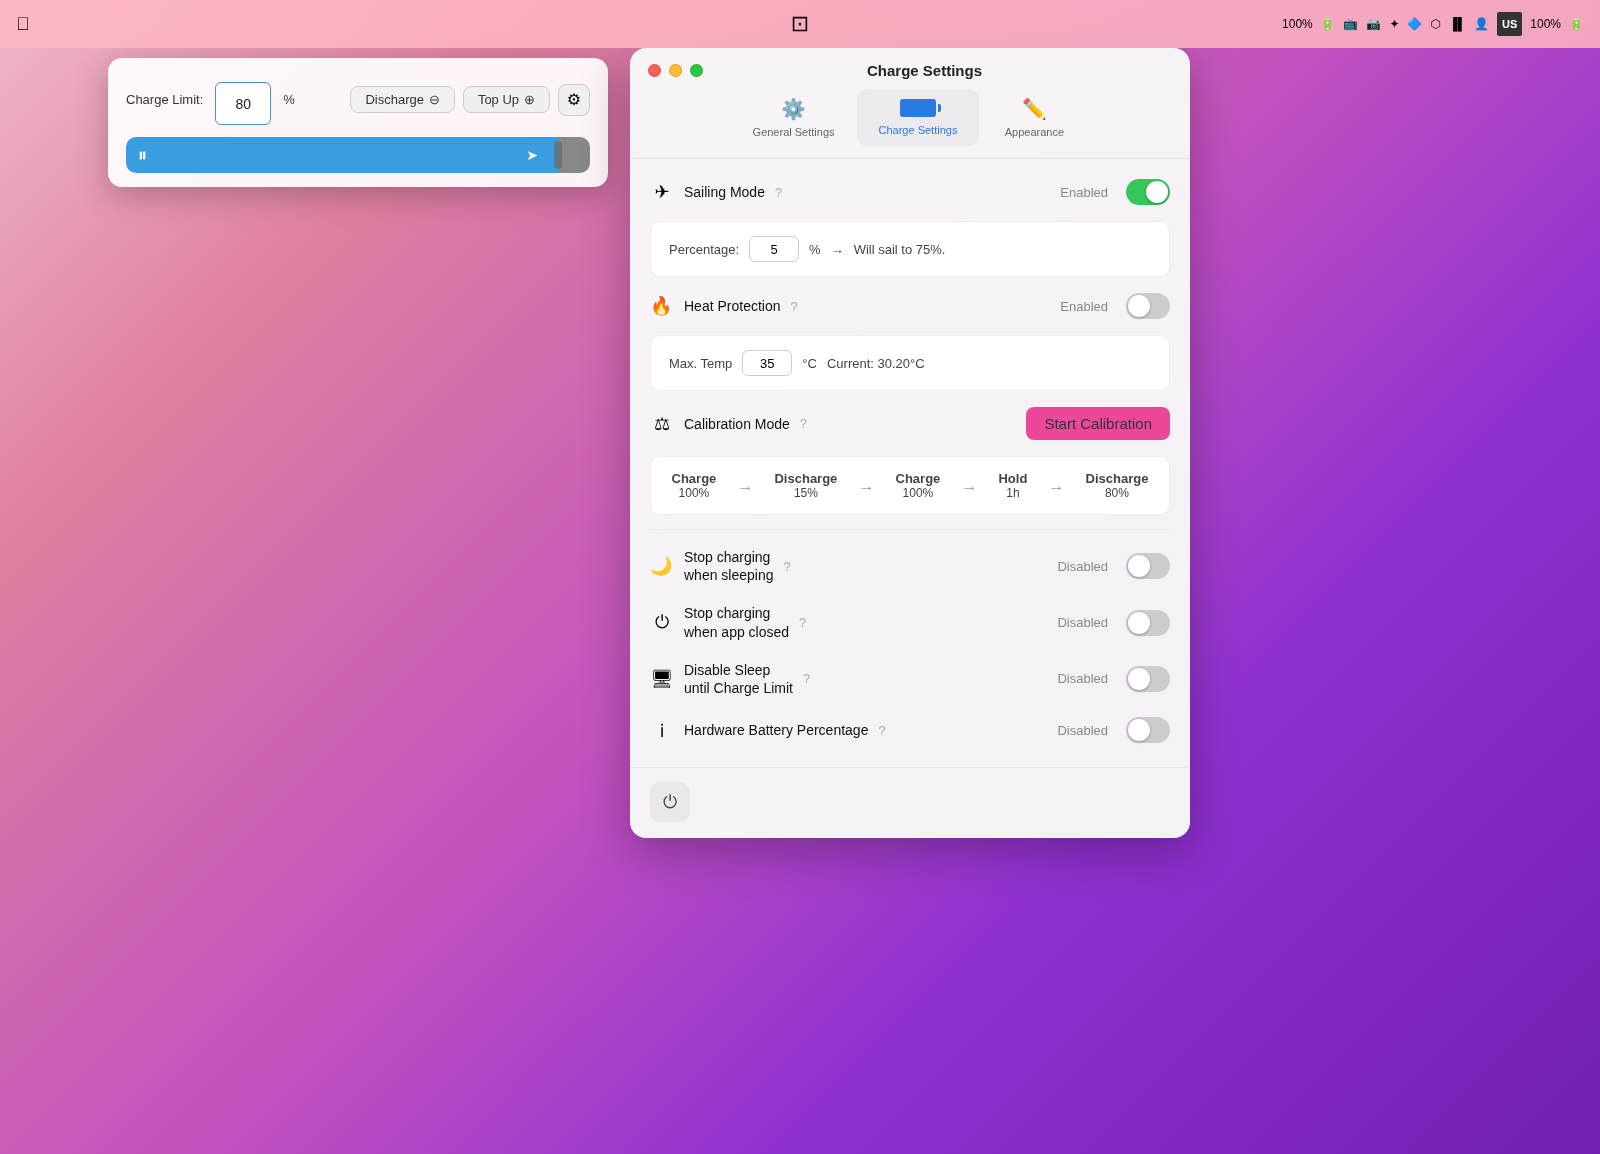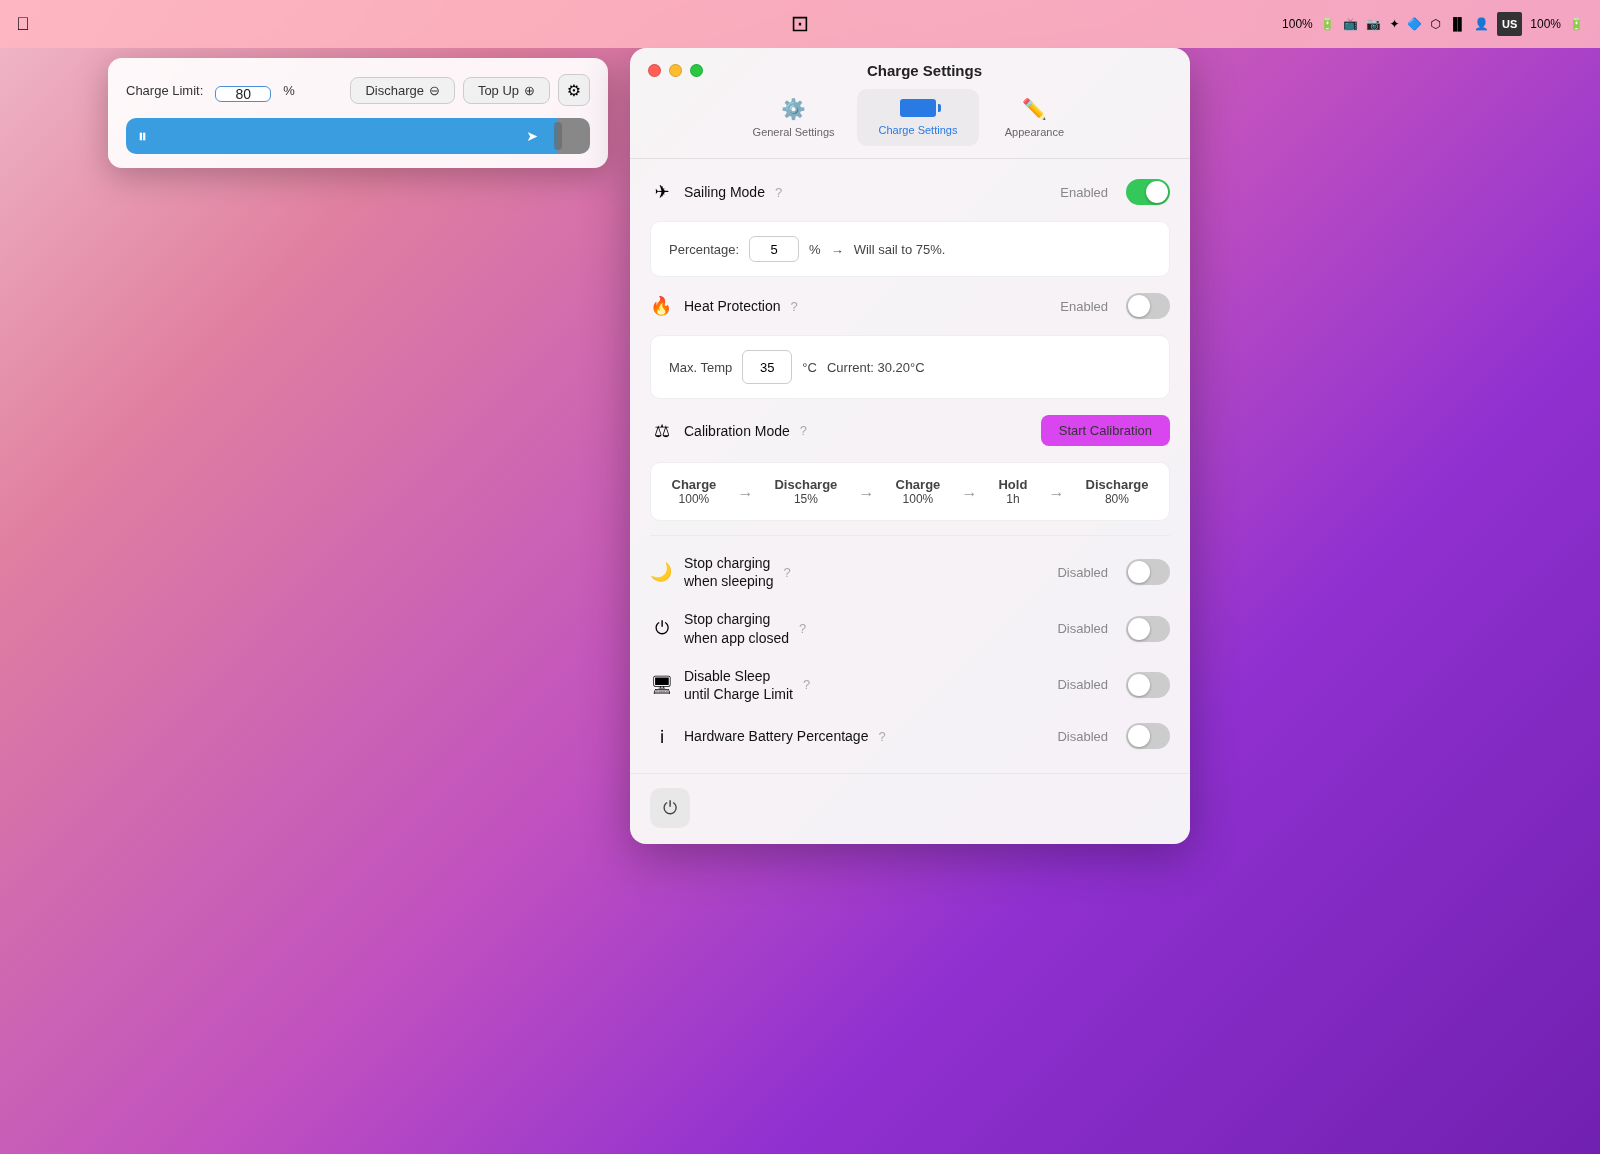--- a/index.html
+++ b/index.html
@@ -65,21 +65,21 @@
       gap: 12px;
       margin-bottom: 12px;
     }
     .charge-limit-label {
       font-size: 13px;
       color: #333;
       white-space: nowrap;
     }
     .charge-limit-input {
       width: 56px;
-      height: 16px;
+      height: 43px;
       border: 1.5px solid #4a90d9;
       border-radius: 6px;
       text-align: center;
       font-size: 14px;
       font-weight: 500;
       color: #222;
       background: white;
       outline: none;
       margin-top: 8px;
     }
@@ -316,25 +316,25 @@
       height: 26px;
       border: 1px solid #ccc;
       border-radius: 6px;
       text-align: center;
       font-size: 13px;
       background: white;
     }
 
     .calibration-btn {
       margin-left: auto;
-      background: #d946ef;
+      background: #ec4899;
       border: none;
       border-radius: 8px;
       padding: 8px 18px;
-      font-size: 13px;
+      font-size: 15px;
       font-weight: 500;
       color: #333;
       cursor: pointer;
     }
 
     .calibration-flow {
       background: white;
       border-radius: 10px;
       padding: 14px 10px;
       display: flex;
@@ -504,21 +504,21 @@
 
     <div class="setting-row">
       <span class="setting-icon">🔥</span>
       <span class="setting-name">Heat Protection</span>
       <span class="setting-help">?</span>
       <span class="setting-status">Enabled</span>
       <div class="toggle"></div>
     </div>
     <div class="setting-subbox">
       <span>Max. Temp</span>
-      <input type="text" value="35" style="width: 50px; height: 34px; border: 1px solid rgb(204, 204, 204); border-radius: 6px; text-align: center; font-size: 13px;">
+      <input type="text" value="35" style="width: 50px; height: 26px; border: 1px solid rgb(204, 204, 204); border-radius: 6px; text-align: center; font-size: 13px;">
       <span>°C</span>
       <span>Current: 30.20°C</span>
     </div>
 
     <div class="setting-row">
       <span class="setting-icon">⚖</span>
       <span class="setting-name">Calibration Mode</span>
       <span class="setting-help">?</span>
       <button class="calibration-btn">Start Calibration</button>
     </div>

